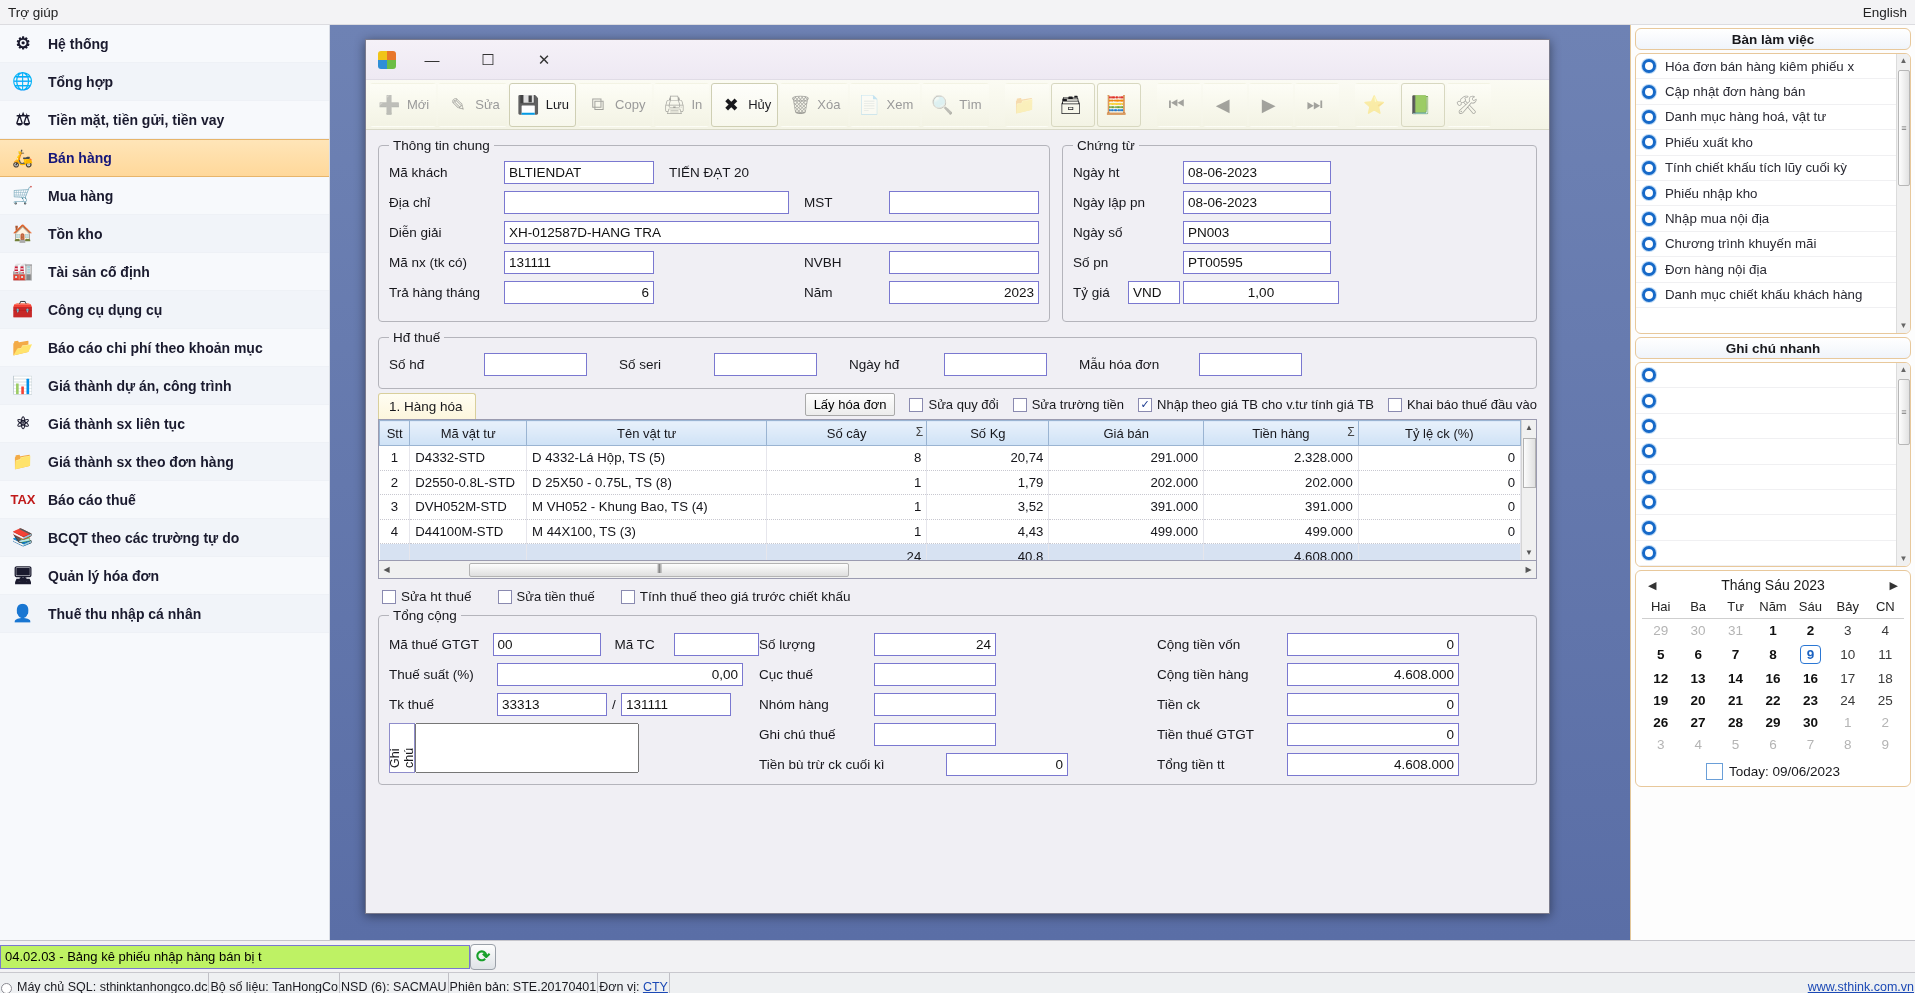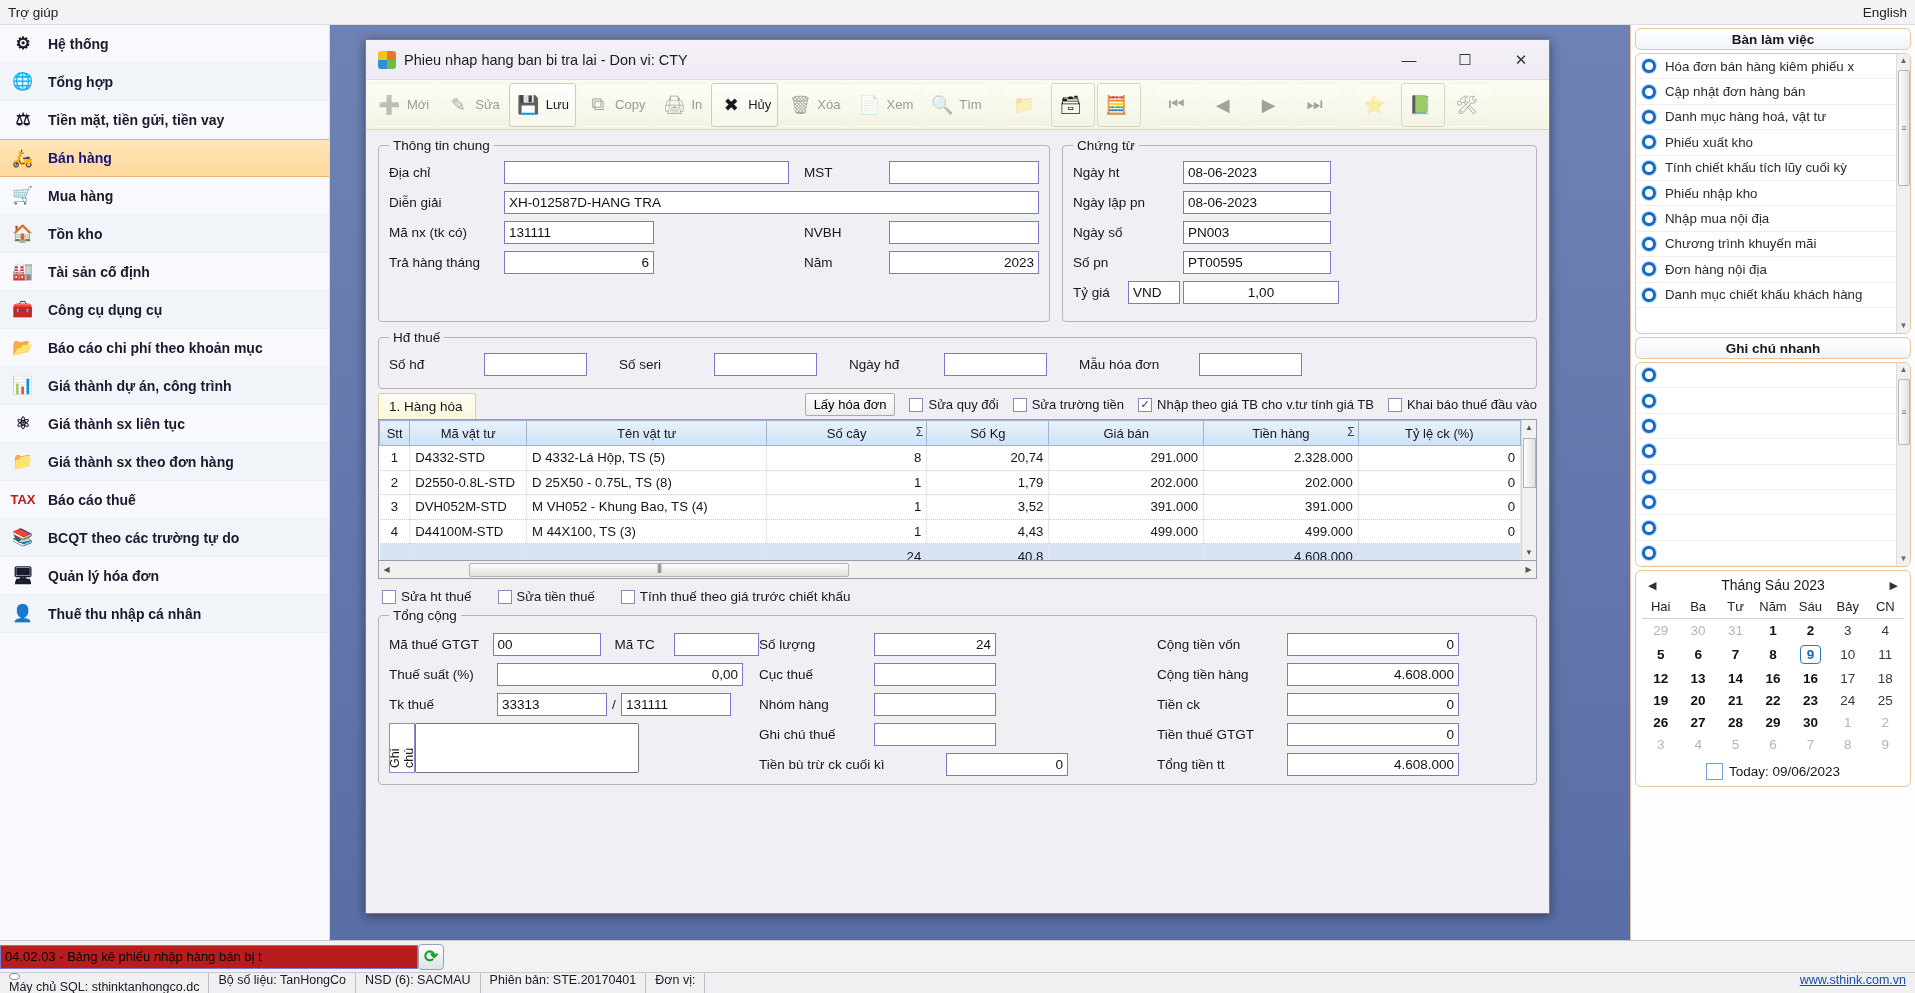--- a/index.html
+++ b/index.html
@@ -222,35 +222,35 @@
   
   #statusline {
     position: absolute; left: 0; top: 940px; width: 1915px; height: 32px;
     background: #f2f2f4; display: flex; align-items: center; border-top: 1px solid #c6c6cc;
   }
   #statusbar {
     position: absolute; left: 0; top: 972px; width: 1915px; height: 21px;
     background: #eef0f2; border-top: 1px solid #c8c8ce;
     display: flex; align-items: center; font-size: 12.5px; color: #1a1a20;
   }
-  #statusbar .seg { padding: 0 9px; border-right: 1px solid #c0c0c6; height: 21px;
-    display: flex; align-items: flex-start; white-space: nowrap; flex-direction: column; }
+  #statusbar .seg { padding: 0 1px; border-right: 1px solid #c0c0c6; height: 21px;
+    display: flex; align-items: flex-end; white-space: nowrap; }
   #statusbar .seg:first-child { border-left: none; }
   .dot-o { width: 11px; height: 11px; border: 1px solid #8a8a92; border-radius: 50%;
     margin-right: 5px; background: #fff; }
   a.lnk { color: #1b49b5; text-decoration: underline; }
   .refresh-btn {
     width: 26px; height: 26px; border: 1px solid #9aa0a8; border-radius: 4px;
     background: linear-gradient(#fdfdfd,#dfe3e7);
     display: flex; align-items: center; justify-content: center; cursor: pointer;
   }
   .refresh-btn span { color: #18a02a; font-size: 17px; font-weight: bold; }
   .small-input {
-    border: 1px solid #7a78d0; height: 24px; background: #b91c1c; font-size: 13px;
-    padding: 0 4px; width: 418px; font-family:"Liberation Sans", sans-serif;
+    border: 1px solid #7a78d0; height: 24px; background: #bef264; font-size: 13px;
+    padding: 0 4px; width: 470px; font-family:"Liberation Sans", sans-serif;
   }
   .btnLight {
     border: 1px solid #a9a9a9; background: linear-gradient(#fefefe,#ececec);
     font-size: 13px; padding: 3px 8px; border-radius: 2px; cursor: pointer;
     font-family:"Liberation Sans", sans-serif;
   }
 </style>
 </head>
 <body>
 
@@ -324,21 +324,20 @@
       <span class="side-icon">👤</span>
       <span class="side-label">Thuế thu nhập cá nhân</span>
     </div>
   </div>
 
 <div id="desktop"></div>
 
 <div id="dialog">
   <div id="titlebar">
     <div class="tb-icon"></div>
-    <div class="tb-title">Phieu nhap hang ban bi tra lai - Don vi: CTY</div>
     <div class="tb-btn">—</div>
     <div class="tb-btn">☐</div>
     <div class="tb-btn close">✕</div>
   </div>
 
   <div id="toolbar">
       <div class="tbtn">
         <span class="ticon" style="opacity: 0.38;">➕</span>
         <span class="tlabel">Mới</span>
       </div>
@@ -407,20 +406,25 @@
       <div class="tbtn">
         <span class="ticon" style="opacity: 0.38;">🛠</span>
       </div>
     </div>
 
   <div id="body">
 
     <div style="display:flex; gap:12px;">
       <fieldset class="grp" style="width:672px;">
         <legend>Thông tin chung</legend>
+        <div class="row">
+          <div class="lbl" style="width:115px">Mã khách</div>
+          <input class="ti" style="width: 150px;" value="BLTIENDAT">
+          <div class="lbl" style="margin-left:15px">TIẾN ĐẠT 20</div>
+        </div>
         <div class="row">
           <div class="lbl" style="width:115px">Địa chỉ</div>
           <input class="ti" style="width: 285px;" value="">
           <div class="lbl" style="width:85px; margin-left:15px">MST</div>
           <input class="ti" style="width: 150px;" value="">
         </div>
         <div class="row">
           <div class="lbl" style="width:115px">Diễn giải</div>
           <input class="ti" style="width: 535px;" value="XH-012587D-HANG TRA">
         </div>

